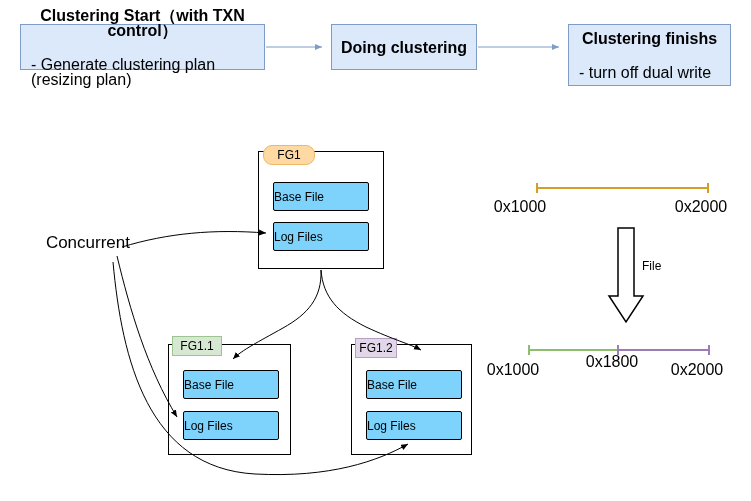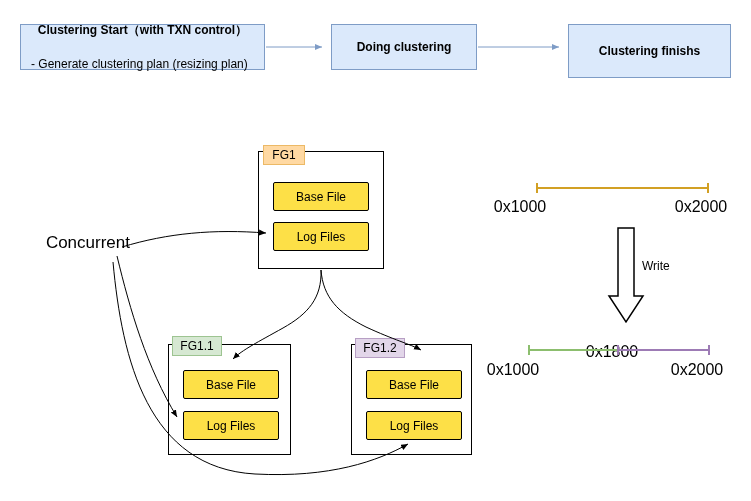--- a/index.html
+++ b/index.html
@@ -12,42 +12,41 @@
     overflow: hidden;
   }
   
   .flow-box {
     position: absolute;
     background: var(--flow-box-fill, #dbe9fb);
     border: 1px solid var(--flow-box-border, #7e9cc6);
     display: flex;
     flex-direction: column;
     justify-content: center;
-    font-size: 12px;
+    font-size: 16px;
     line-height: 15px;
     z-index: 2;
   }
   .flow-title { font-weight: bold; text-align: center; }
   .flow-sub { padding-left: 10px; text-align: left; margin-top: 19px; }
 
   
   .group-box {
     position: absolute;
     background: #ffffff;
     border: 1px solid #000;
     z-index: 1;
   }
   .inner-box {
     position: absolute;
-    background: #fde047;
+    background: #7dd3fc;
     border: 1px solid #000;
     border-radius: 2px;
     display: flex;
     align-items: center;
-    justify-content: center;
     font-size: 12px;
   }
   .fg-label {
     position: absolute;
     border: 1px solid;
     font-size: 12px;
     display: flex;
     align-items: center;
     justify-content: center;
     z-index: 3;
@@ -89,66 +88,67 @@
 
   <div class="flow-box" style="left:20px; top:24px; width:245px; height:46px;">
     <div class="flow-title">Clustering Start（with TXN control）</div>
     <div class="flow-sub">- Generate clustering plan (resizing plan)</div>
   </div>
 
   <div class="flow-box" style="left:331px; top:24px; width:146px; height:46px;">
     <div class="flow-title">Doing clustering</div>
   </div>
 
-  <div class="flow-box" style="left:568px; top:24px; width:163px; height:54px;">
+  <div class="flow-box" style="left:568px; top:24px; width:163px; height:62px;">
     <div class="flow-title">Clustering finishs</div>
+    <div class="flow-sub">- turn off dual write</div>
   </div>
 
   <div class="group-box" style="left:258px; top:151px; width:126px; height:118px;">
     <div class="inner-box" style="left:14px; top:30px; width:96px; height:29px;">
       <span>Base File</span>
     </div>
     <div class="inner-box" style="left:14px; top:70px; width:96px; height:29px;">
       <span>Log Files</span>
     </div>
   </div>
-  <div class="fg-label" style="left:263px; top:145px; width:42px; height:20px; background:var(--fg1-label-fill,#ffd9a3); border-color:var(--fg1-label-border,#ecb966);">FG1</div>
+  <div class="fg-label" style="left:263px; top:145px; width:52px; height:20px; background:var(--fg1-label-fill,#ffd9a3); border-color:var(--fg1-label-border,#ecb966);border-radius:9px;">FG1</div>
 
   <div class="group-box" style="left:168px; top:344px; width:123px; height:111px;">
     <div class="inner-box" style="left:14px; top:25px; width:96px; height:29px;">
       <span>Base File</span>
     </div>
     <div class="inner-box" style="left:14px; top:66px; width:96px; height:29px;">
       <span>Log Files</span>
     </div>
   </div>
   <div class="fg-label" style="left:172px; top:336px; width:50px; height:20px; background:var(--fg1-1-label-fill,#d6e8d2); border-color:var(--fg1-1-label-border,#9dc491);">FG1.1</div>
 
   <div class="group-box" style="left:351px; top:344px; width:121px; height:111px;">
     <div class="inner-box" style="left:14px; top:25px; width:96px; height:29px;">
       <span>Base File</span>
     </div>
     <div class="inner-box" style="left:14px; top:66px; width:96px; height:29px;">
       <span>Log Files</span>
     </div>
   </div>
-  <div class="fg-label" style="left:355px; top:338px; width:50px; height:20px; background:var(--fg1-2-label-fill,#e2d6e9); border-color:var(--fg1-2-label-border,#b79fc4);">FG1.2</div>
+  <div class="fg-label" style="left:355px; top:338px; width:42px; height:20px; background:var(--fg1-2-label-fill,#e2d6e9); border-color:var(--fg1-2-label-border,#b79fc4);">FG1.2</div>
 
   <div class="concurrent" style="left:18px; top:232px; width:112px;">
     <div>Concurrent</div>
   </div>
 
   <div class="range-label" style="left:520px; top:198px;">0x1000</div>
   <div class="range-label" style="left:701px; top:198px;">0x2000</div>
 
   <div class="range-label" style="left:513px; top:361px;">0x1000</div>
-  <div class="range-label" style="left:612px; top:343px;">0x1800</div>
+  <div class="range-label" style="left:612px; top:353px;">0x1800</div>
   <div class="range-label" style="left:697px; top:361px;">0x2000</div>
 
-  <div class="split-label" style="left:642px; top:259px;">Write</div>
+  <div class="split-label" style="left:642px; top:259px;">File</div>
 
   <svg class="overlay" viewBox="0 0 751 501">
     <defs>
       <marker id="arrow-blue" markerWidth="9" markerHeight="8" refX="7" refY="3" orient="auto" markerUnits="strokeWidth">
         <path d="M0,0 L7,3 L0,6 Z" fill="#7e9cc6"></path>
       </marker>
       <marker id="arrow-black" markerWidth="9" markerHeight="8" refX="7" refY="3" orient="auto" markerUnits="strokeWidth">
         <path d="M0,0 L7,3 L0,6 Z" fill="#000000"></path>
       </marker>
     </defs>

